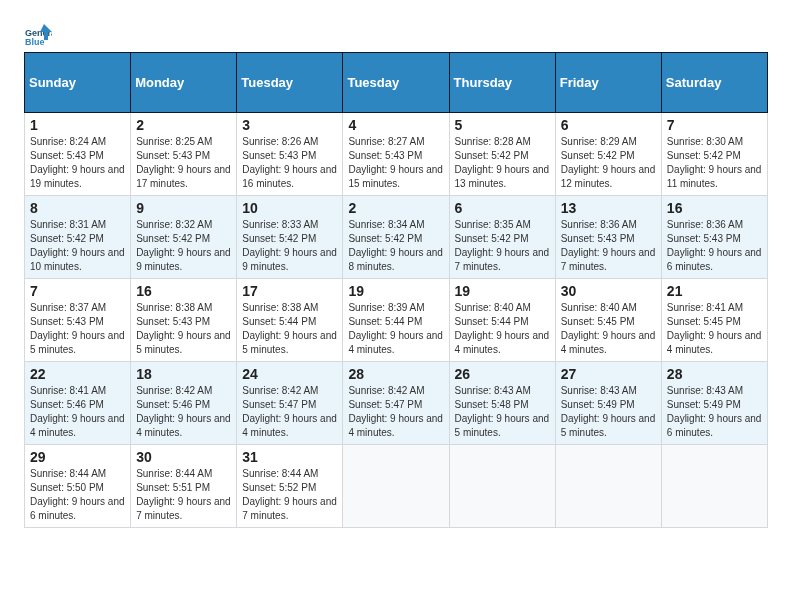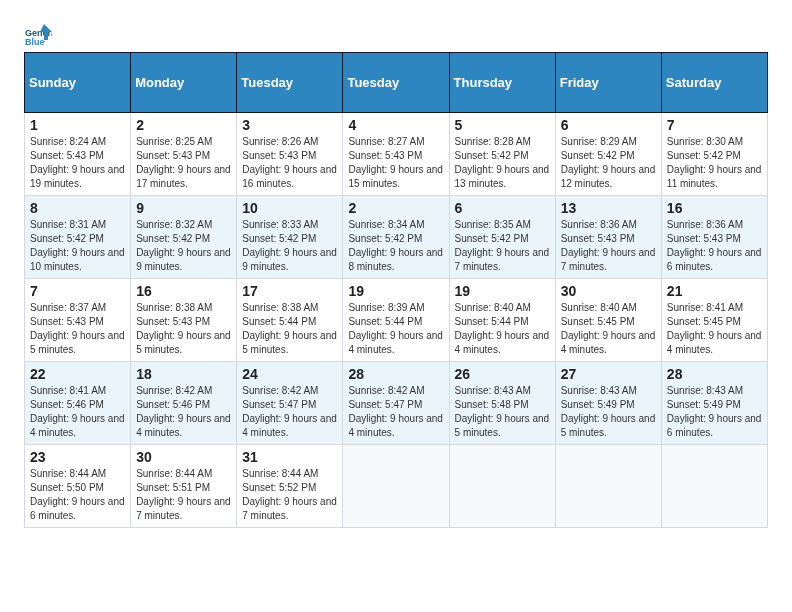--- a/index.html
+++ b/index.html
@@ -232,21 +232,21 @@
           <span class="day-number">27</span>
           <div class="day-info">Sunrise: 8:43 AM<br>Sunset: 5:49 PM<br>Daylight: 9 hours and 5 minutes.</div>
         </td>
         <td>
           <span class="day-number">28</span>
           <div class="day-info">Sunrise: 8:43 AM<br>Sunset: 5:49 PM<br>Daylight: 9 hours and 6 minutes.</div>
         </td>
       </tr>
       <tr>
         <td>
-          <span class="day-number">23</span>
+          <span class="day-number">29</span>
           <div class="day-info">Sunrise: 8:44 AM<br>Sunset: 5:50 PM<br>Daylight: 9 hours and 6 minutes.</div>
         </td>
         <td>
           <span class="day-number">30</span>
           <div class="day-info">Sunrise: 8:44 AM<br>Sunset: 5:51 PM<br>Daylight: 9 hours and 7 minutes.</div>
         </td>
         <td>
           <span class="day-number">31</span>
           <div class="day-info">Sunrise: 8:44 AM<br>Sunset: 5:52 PM<br>Daylight: 9 hours and 7 minutes.</div>
         </td>

